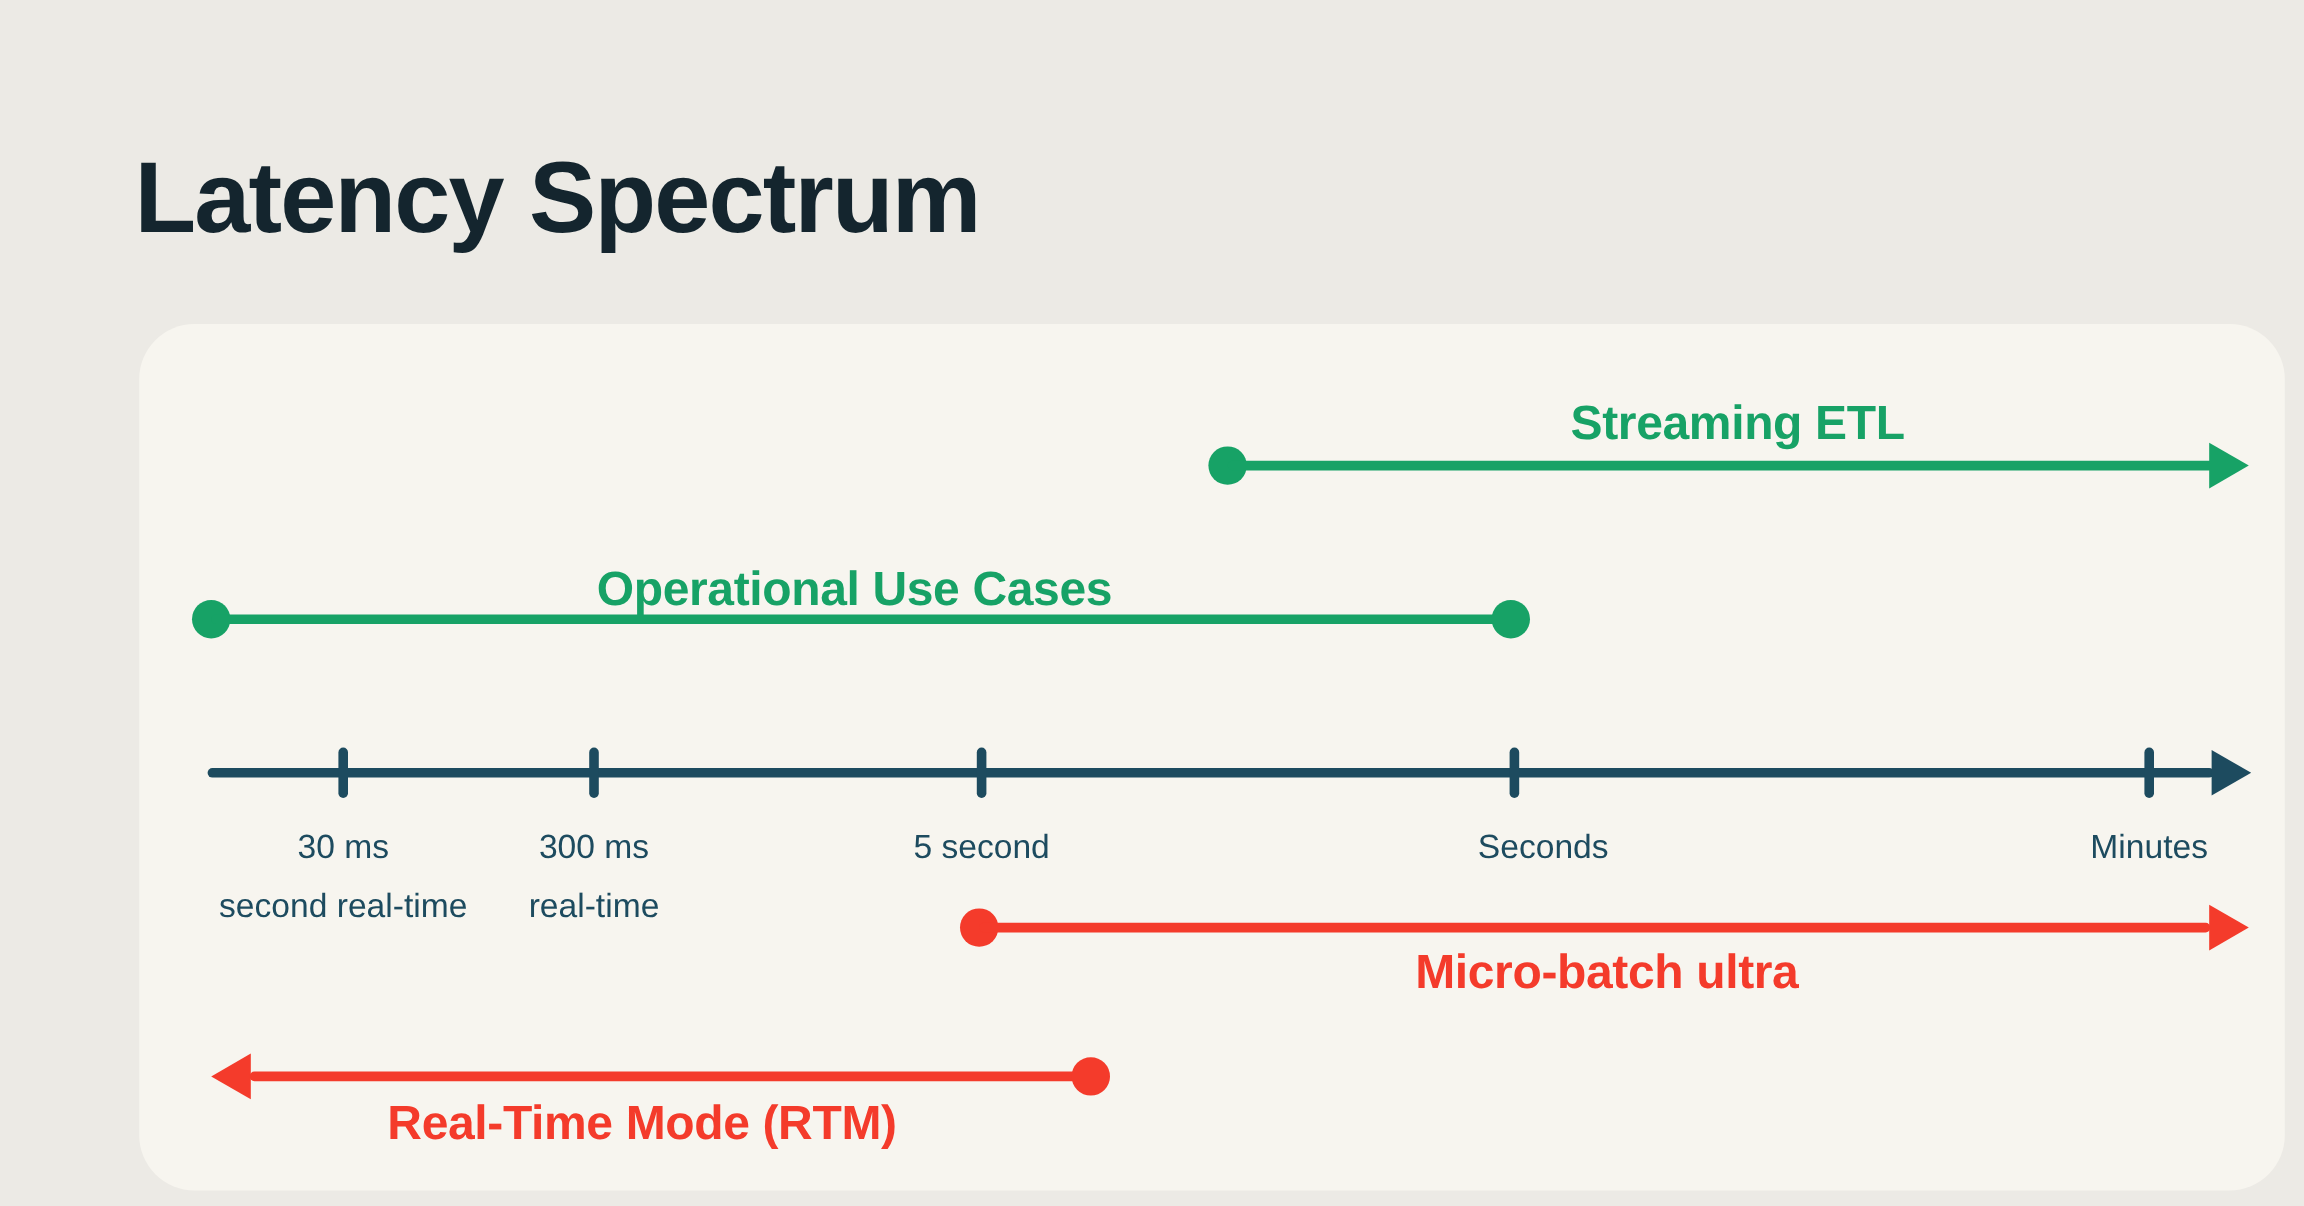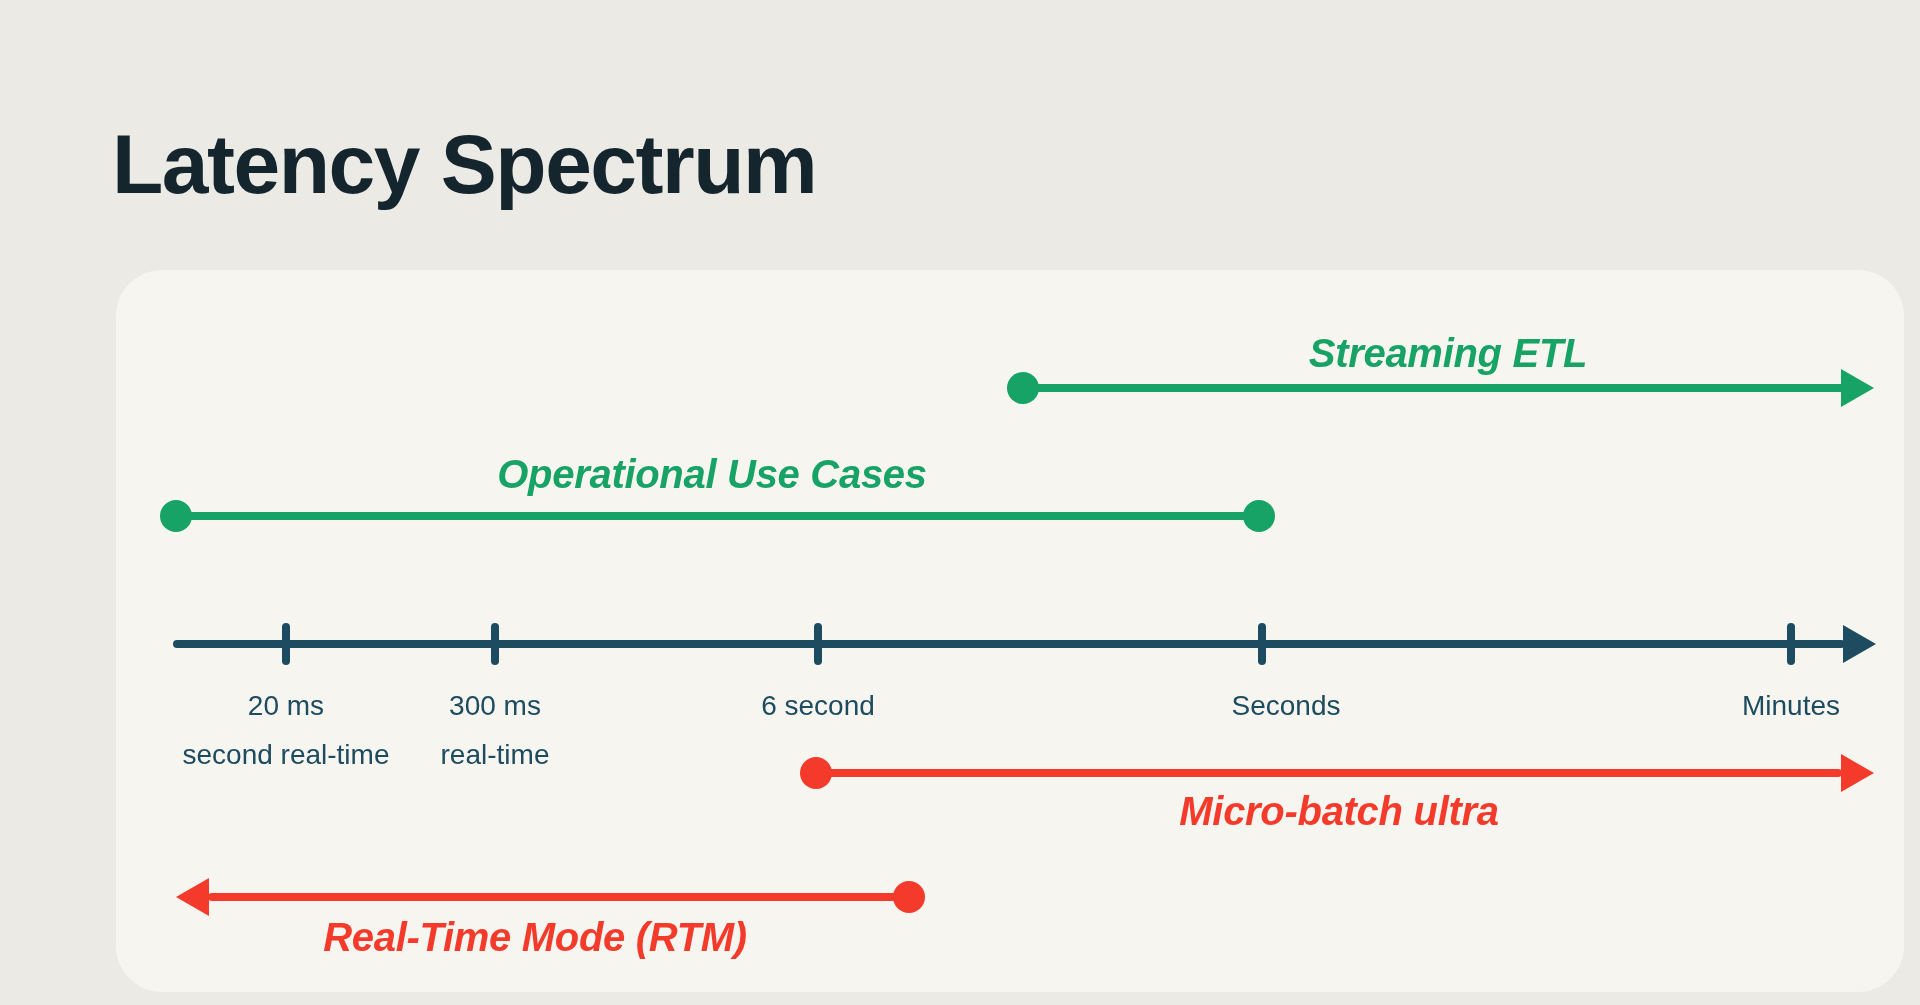--- a/index.html
+++ b/index.html
@@ -41,21 +41,21 @@
   }
   .green{background:var(--green);}
   .red{background:var(--red);}
   .navy{background:var(--navy);}
   .tri-right.green-tri{border-left:33px solid var(--green);}
   .tri-right.red-tri{border-left:33px solid var(--red);}
   .tri-right.navy-tri{border-left:33px solid var(--navy);}
   .tri-left.red-tri{border-right:33px solid var(--red);}
   .range-label{
     position:absolute;transform:translate(-50%,-50%);
-    font-size:40px;font-weight:600;white-space:nowrap;letter-spacing:-0.3px;font-style:italic;
+    font-size:40px;font-weight:600;white-space:nowrap;letter-spacing:-0.3px;
   }
   .range-label.green-text{color:var(--green);}
   .range-label.red-text{color:var(--red);}
   .tick{
     position:absolute;width:8px;height:42px;border-radius:4px;
     transform:translate(-50%,-50%);
     background:var(--navy);
   }
   .tick-label{
     position:absolute;transform:translateX(-50%);
@@ -71,46 +71,46 @@
 <div class="card">
 
   <div>
     <div class="range-label green-text" style="left:1316px;top:67px;">Streaming ETL</div>
     <div class="dot green" style="left:891px;top:102px;"></div>
     <div class="line green" style="left:891px;top:102px;width:822px;"></div>
     <div class="tri-right green-tri" style="left:1709px;top:102px;"></div>
   </div>
 
   <div>
-    <div class="range-label green-text" style="left:580px;top:188px;">Operational Use Cases</div>
+    <div class="range-label green-text" style="left:580px;top:206px;">Operational Use Cases</div>
     <div class="dot green" style="left:44px;top:230px;"></div>
     <div class="line green" style="left:44px;top:230px;width:1083px;"></div>
     <div class="dot green" style="left:1127px;top:230px;"></div>
   </div>
 
   <div>
     <div class="line navy" style="left:41px;top:358px;width:1672px;"></div>
     <div class="tri-right navy-tri" style="left:1711px;top:358px;"></div>
 
     <div class="tick" style="left:154px;top:358px;"></div>
     <div class="tick" style="left:363px;top:358px;"></div>
     <div class="tick" style="left:686px;top:358px;"></div>
     <div class="tick" style="left:1130px;top:358px;"></div>
     <div class="tick" style="left:1659px;top:358px;"></div>
 
     <div class="tick-label" style="left:154px;top:387px;">
-      <div>20 ms</div>
+      <div>30 ms</div>
       <div>second real-time</div>
     </div>
     <div class="tick-label" style="left:363px;top:387px;">
       <div>300 ms</div>
       <div>real-time</div>
     </div>
     <div class="tick-label" style="left:686px;top:387px;">
-      <div>6 second</div>
+      <div>5 second</div>
     </div>
     <div class="tick-label" style="left:1154px;top:387px;">
       <div>Seconds</div>
     </div>
     <div class="tick-label" style="left:1659px;top:387px;text-align:center;">
       <div>Minutes</div>
     </div>
   </div>
 
   <div>

